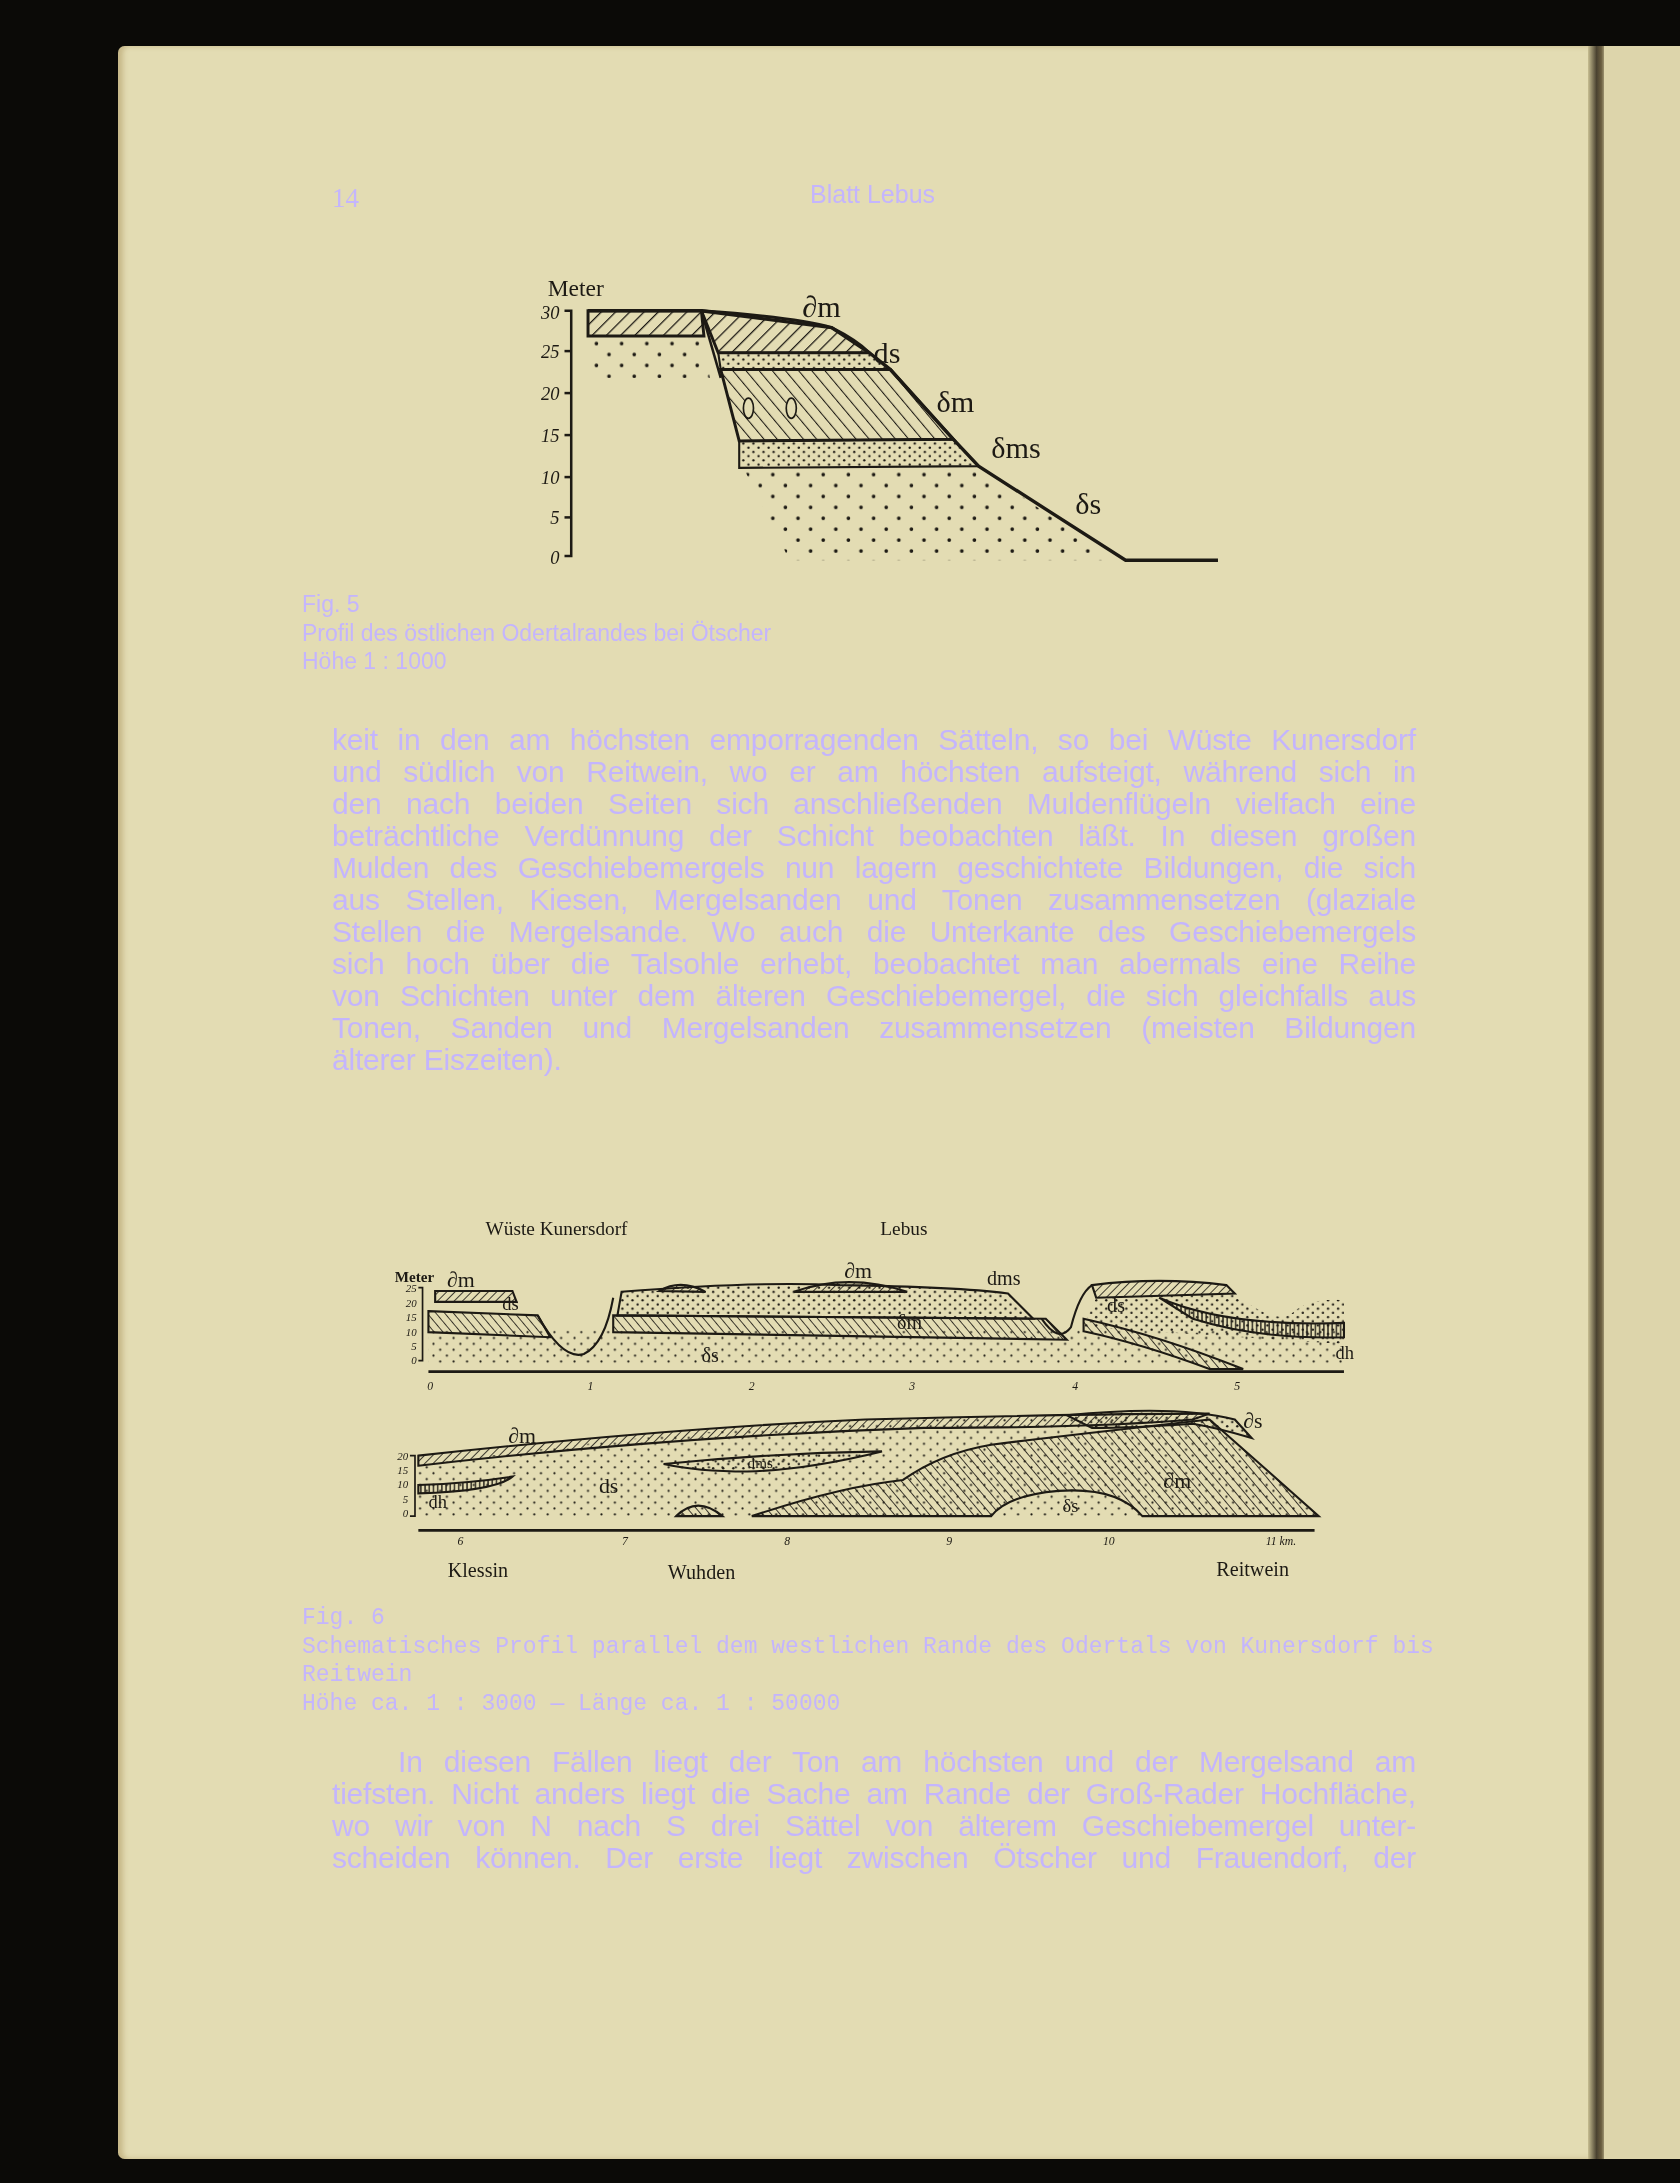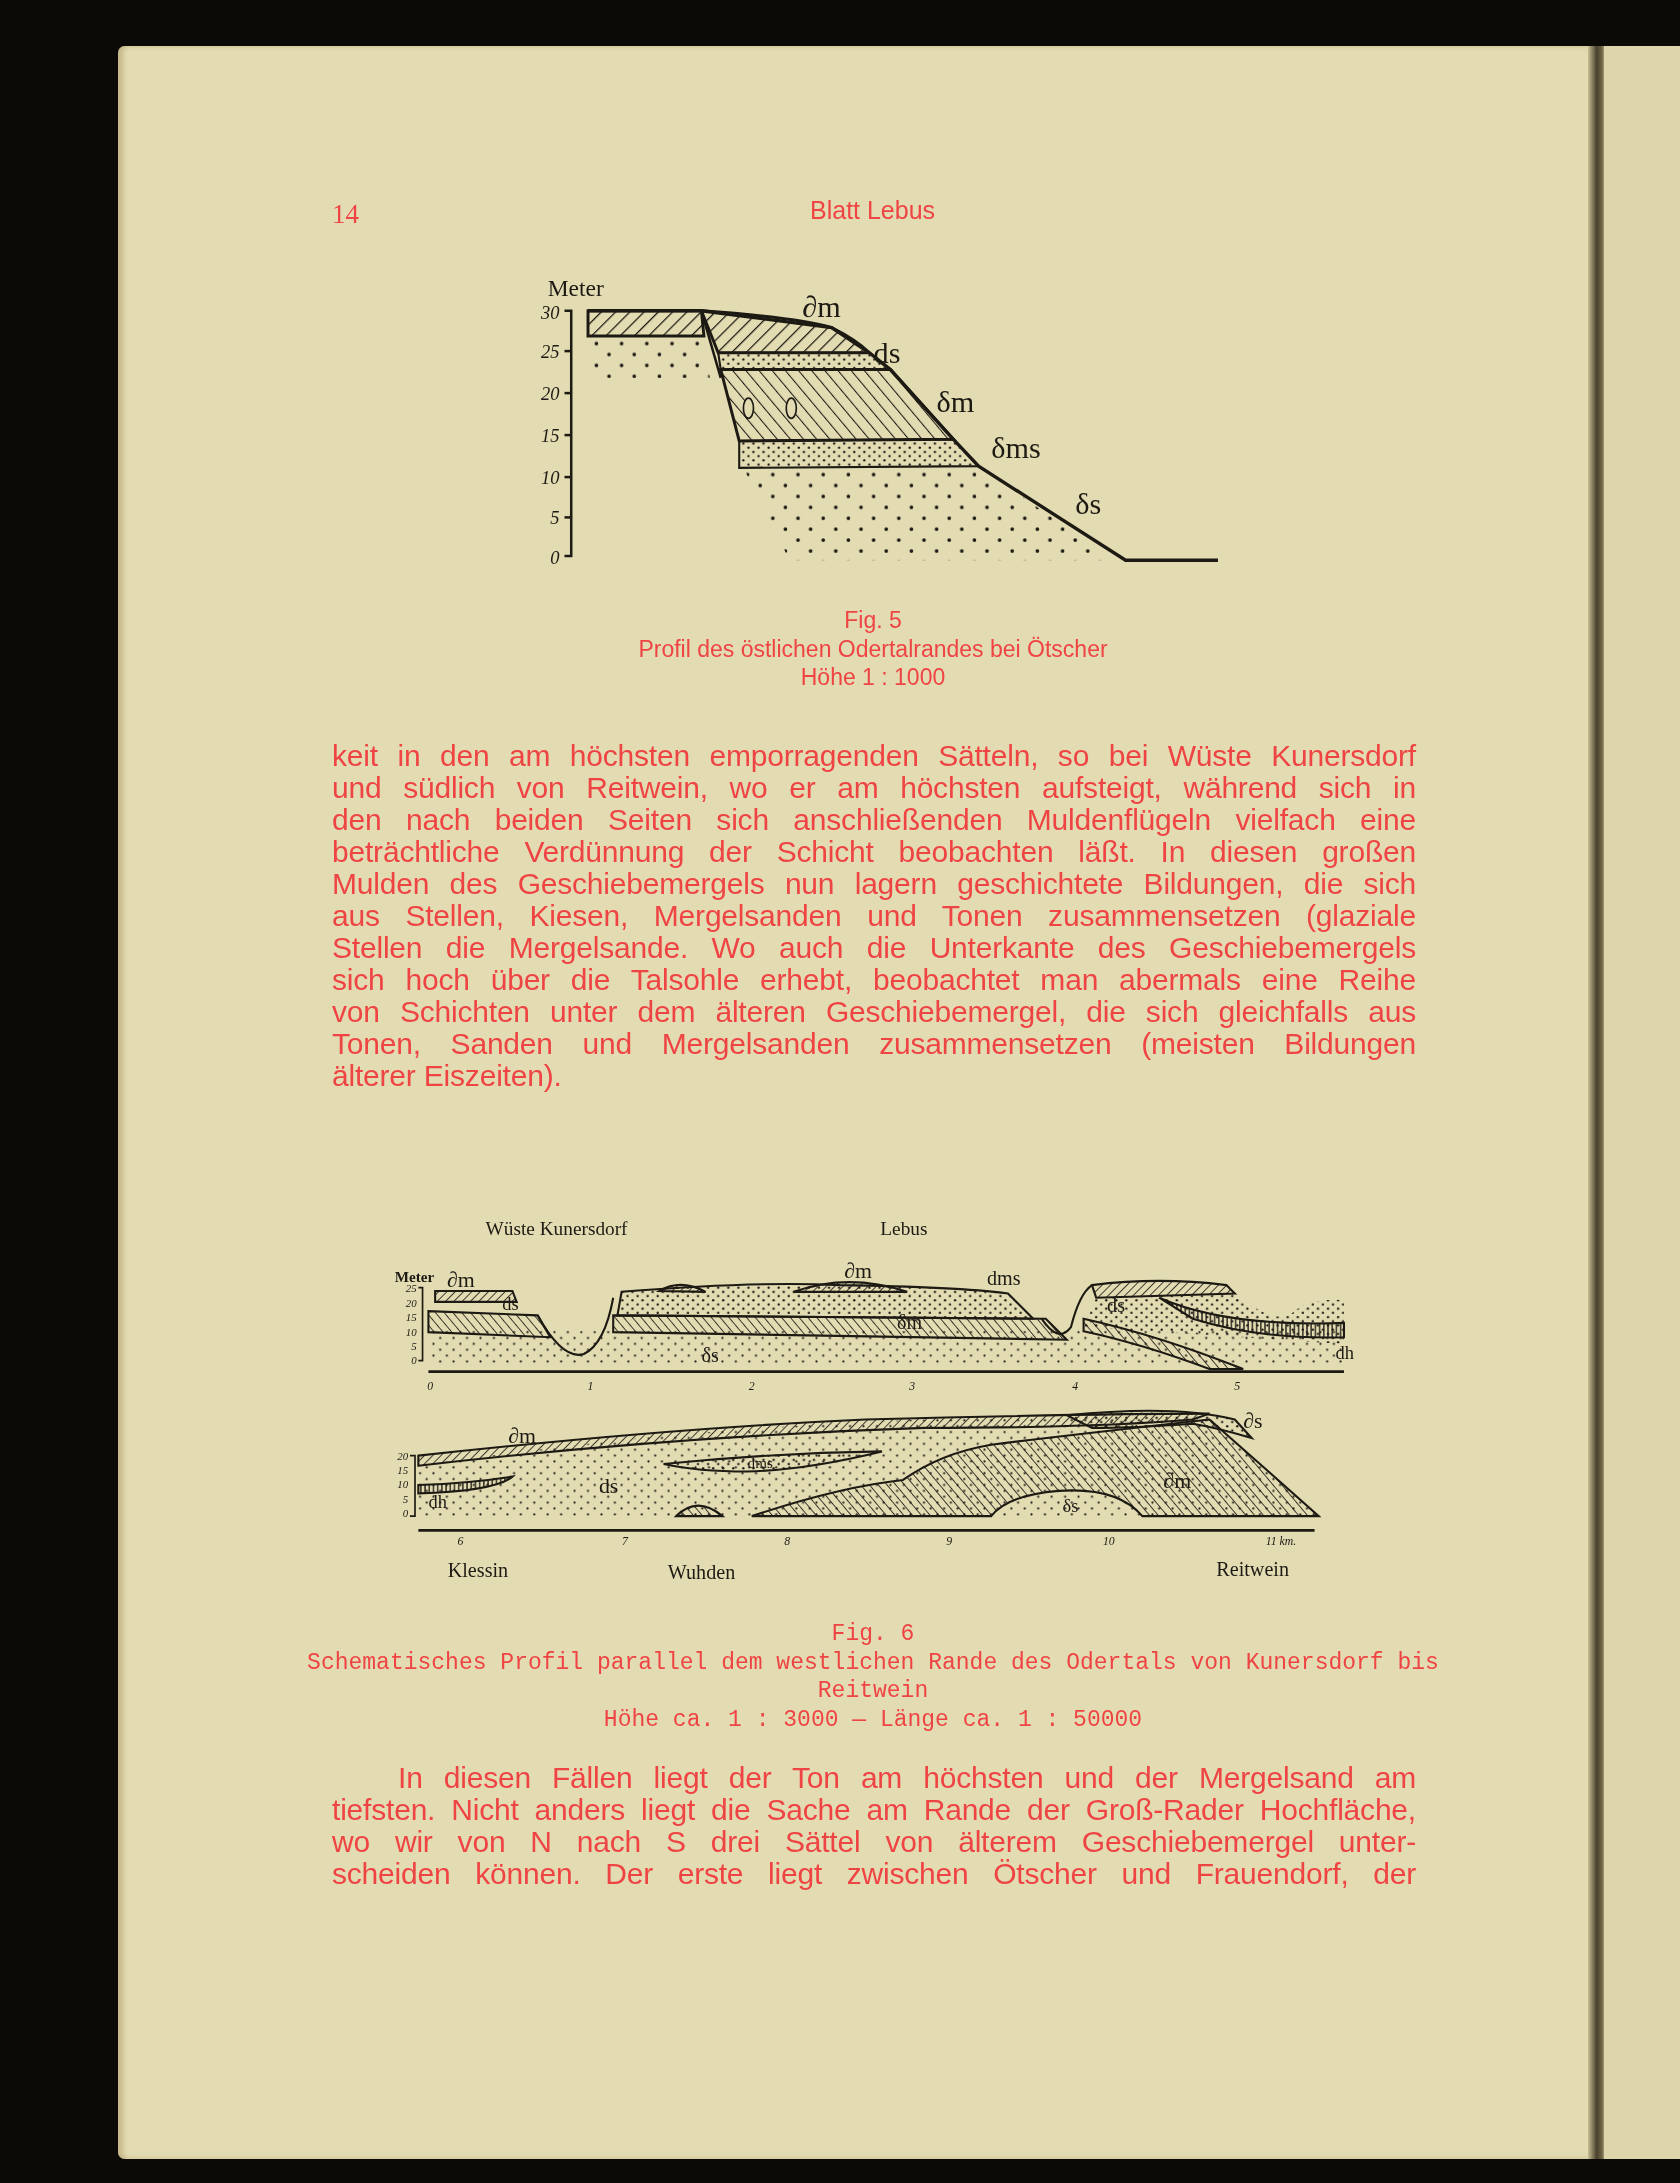--- a/index.html
+++ b/index.html
@@ -12,24 +12,24 @@
     background: #e3dcb3; border-radius: 6.7px 0 0 6.7px;
     box-shadow: inset 5px 0 5px rgba(150,120,60,0.35);
   }
   .gutter {
     position: absolute; left: 1588px; top: 46px; width: 18.5px; height: 2113px;
     background: linear-gradient(to right, #c8bf92, #4a4230 45%, #6a5e40 70%, #d3cba2);
   }
   .right-page {
     position: absolute; left: 1604px; top: 46px; width: 76px; height: 2113px; background: #ddd5ab;
   }
-  .text { color: #ef4444; margin-top: 16px; }
+  .text { color: #c4b5fd; }
   .page-number { position: absolute; left: 332px; top: 183px; font-size: 27px; }
   .running-head { position: absolute; left: 810px; top: 180px; font-size: 25px; font-family: "Liberation Sans", sans-serif; }
-  .caption { position: absolute; width: 1142px; text-align: center; font-family: "Liberation Sans", sans-serif; font-size: 23px; line-height: 28.6px; }
+  .caption { position: absolute; width: 1142px; font-family: "Liberation Sans", sans-serif; font-size: 23px; line-height: 28.6px; }
   .para {
     position: absolute; left: 332px; width: 1084px; font-family: "Liberation Sans", sans-serif;
     font-size: 30px; line-height: 32px; text-align: justify; letter-spacing: -0.2px;
   }
   .para .line { display: block; text-align: justify; text-align-last: justify; white-space: nowrap; }
   .para .line.last { text-align-last: left; }
   svg text { font-family: "Liberation Serif", serif; fill: #1d1a14; }
 </style>
 </head>
 <body>

